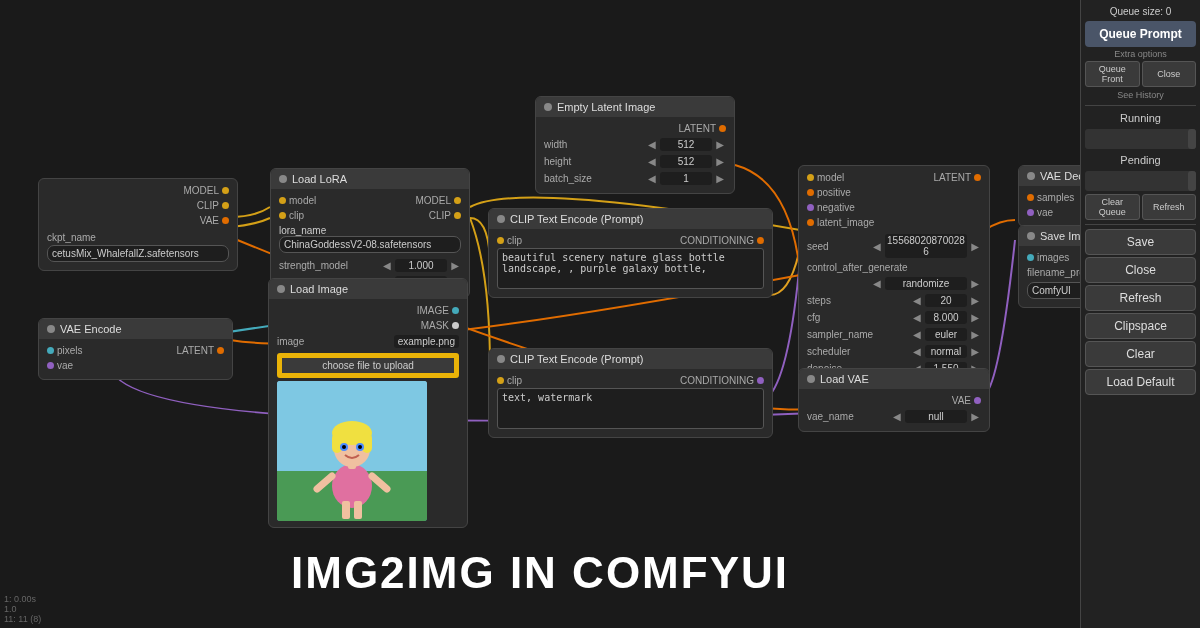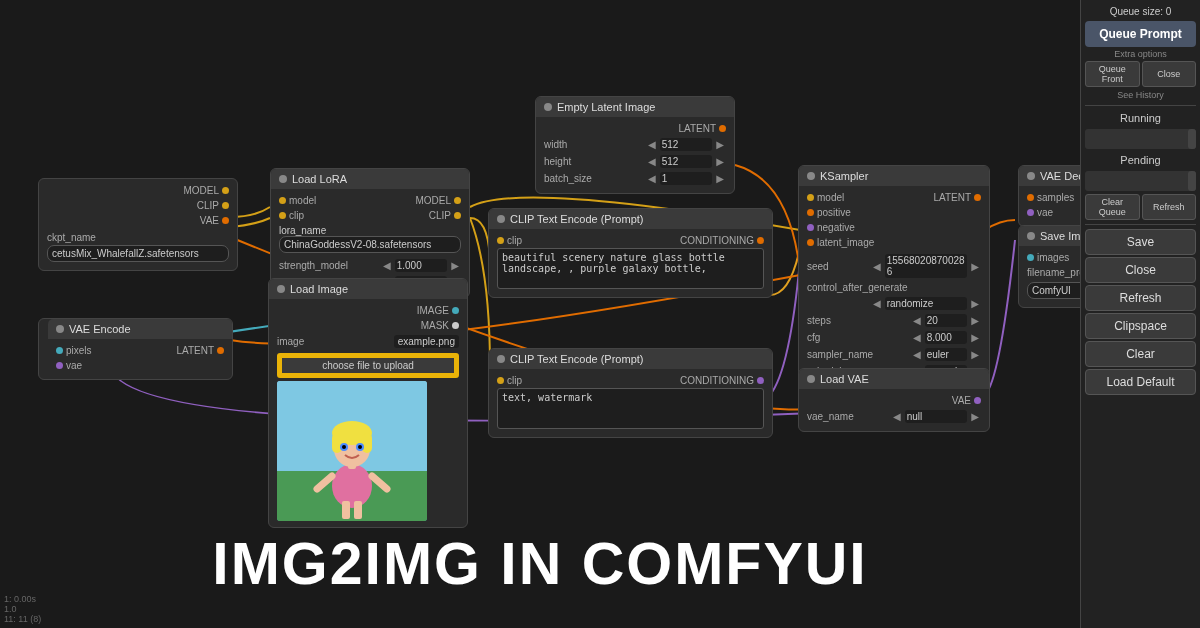--- a/index.html
+++ b/index.html
@@ -58,21 +58,21 @@
       border-radius: 7px;
       color: #ccc;
       font-size: 10px;
       padding: 2px 4px;
       width: 100%;
     }
     .arrow-btn { color: #888; cursor: pointer; font-size: 10px; padding: 0 2px; }
     .row-with-arrows { display: flex; align-items: center; gap: 2px; width: 100%; }
     .row-with-arrows .arrow-btn { flex-shrink: 0; }
     .row-with-arrows .val-box {
-      flex: 1; background: #1e1e1e; border-radius: 3px; padding: 1px 2px; font-size: 10px; color: #ccc;
+      flex: 1; text-align: center; background: #1e1e1e; border-radius: 3px; padding: 1px 2px; font-size: 10px; color: #ccc;
     }
     .upload-btn {
       background: #3a3a3a; border: 5px solid #eab308; border-radius: 3px; color: #ccc;
       font-size: 10px; padding: 2px 6px; cursor: pointer; width: 100%; text-align: center; margin: 3px 0;
     }
     .textarea-field {
       background: #1e1e1e; border: 1px solid #555; border-radius: 3px;
       color: #ccc; font-size: 10px; padding: 3px 4px; width: 100%; resize: none;
     }
 
@@ -118,21 +118,21 @@
       border-radius: 4px; padding: 5px 4px; font-size: 12px; cursor: pointer; text-align: center; width: 100%;
     }
 
     
     .bottom-title {
       position: absolute;
       bottom: 30px;
       left: 0;
       right: 120px;
       text-align: center;
-      font-size: 59px;
+      font-size: 44px;
       font-weight: 900;
       color: #fff;
       letter-spacing: 2px;
       text-transform: uppercase;
       font-family: 'Arial Black', Arial, sans-serif;
     }
 
     
     .bottom-left {
       position: absolute;
@@ -306,21 +306,21 @@
       <span class="label">batch_size</span>
       <div class="row-with-arrows" style="width:80px;">
         <span class="arrow-btn">◀</span>
         <span class="val-box">1</span>
         <span class="arrow-btn">▶</span>
       </div>
     </div>
   </div>
 </div>
 
-<div class="node" style="left:38px; top:318px; width:195px;padding-left:9px;">
+<div class="node" style="left:38px; top:318px; width:195px;">
   <div class="node-title">
     <span class="dot" style="background:#888;"></span>
     <span>VAE Encode</span>
   </div>
   <div class="node-body">
     <div class="node-row">
       <div class="port-left">
           <span class="port-dot cyan"></span>
           <span>pixels</span>
         </div>
@@ -432,24 +432,20 @@
       <div class="port-right">
           <span>CONDITIONING</span>
           <span class="port-dot purple"></span>
         </div>
     </div>
     <textarea class="textarea-field" rows="3" style="">text, watermark</textarea>
   </div>
 </div>
 
 <div class="node" style="left:798px; top:165px; width:192px;">
-  <div class="node-title">
-    <span class="dot" style="background:#888;"></span>
-    <span>KSampler</span>
-  </div>
   <div class="node-body">
     <div class="node-row">
       <div class="port-left">
           <span class="port-dot yellow"></span>
           <span>model</span>
         </div>
       <div class="port-right">
           <span>LATENT</span>
           <span class="port-dot orange"></span>
         </div>

